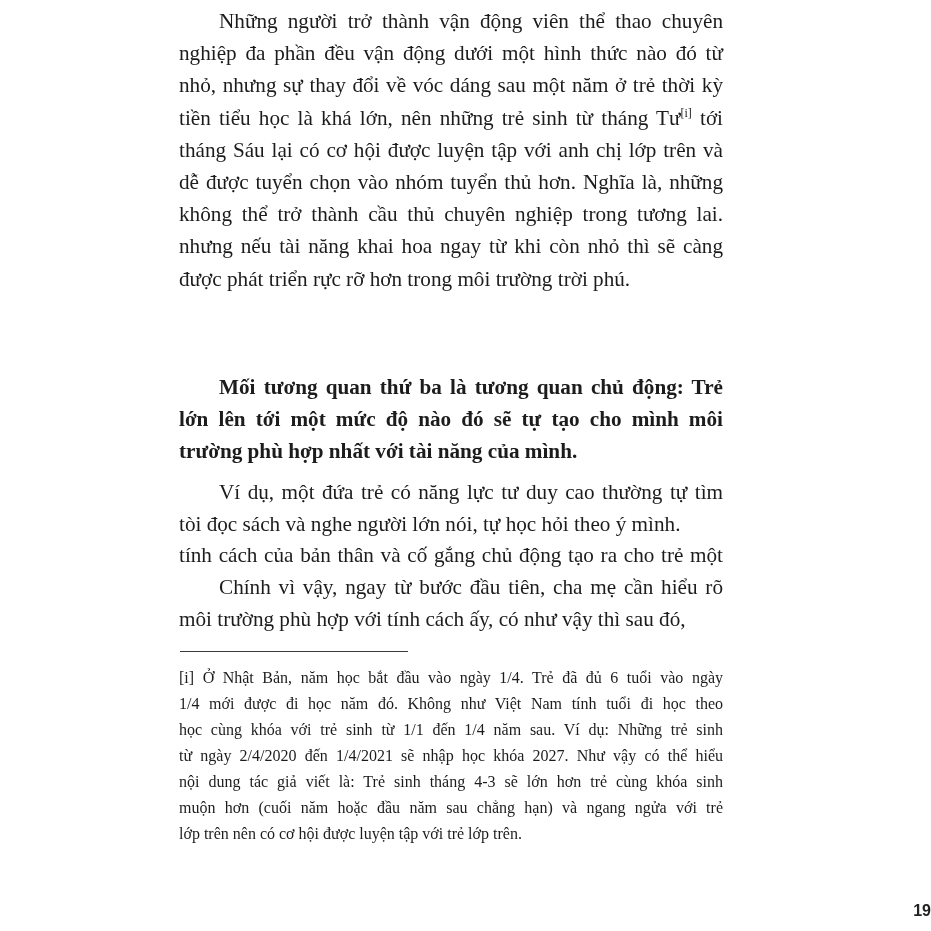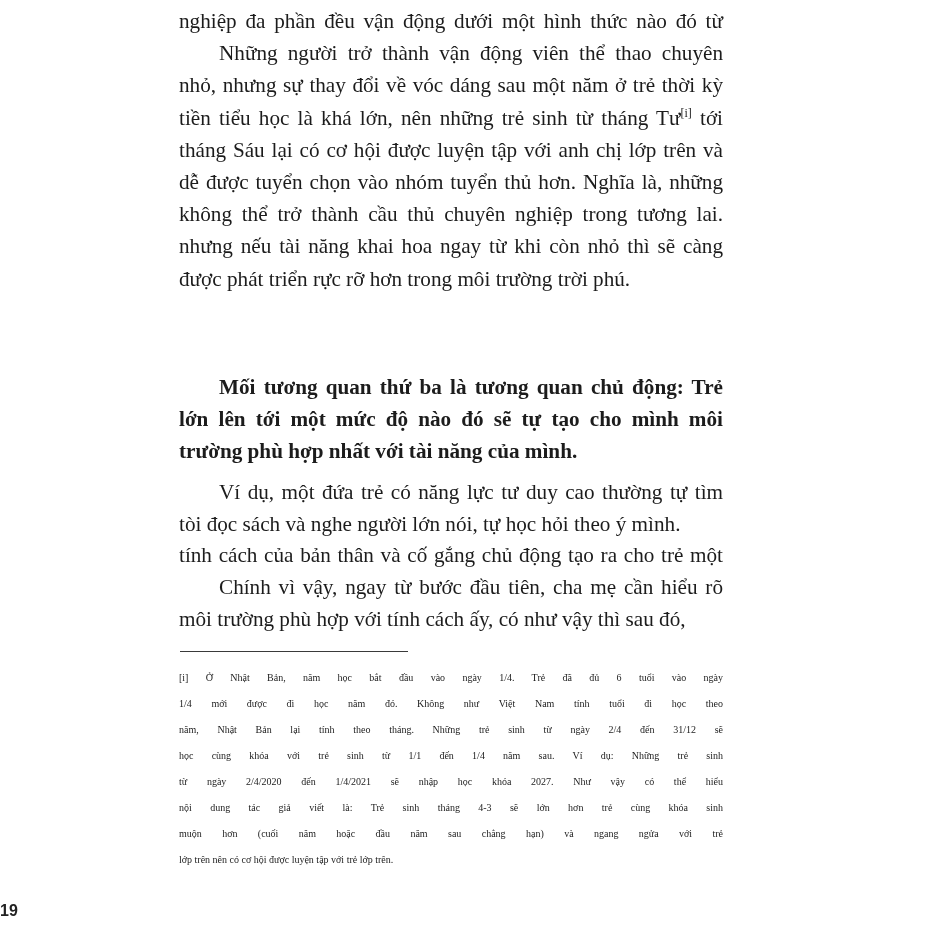--- a/index.html
+++ b/index.html
@@ -57,53 +57,53 @@
       top: 651px;
       width: 228px;
       height: 0;
       border-top: 1.4px solid #3a3a3a;
     }
     .footnote {
       position: absolute;
       left: 0;
       width: 544px;
       top: 665px;
-      font-size: 10px;
+      font-size: 16px;
       line-height: 26px;
       margin: 0;
     }
     .footnote .line {
       display: block;
       white-space: nowrap;
       text-align: justify;
       text-align-last: justify;
     }
     .footnote .line.last {
       text-align-last: left;
     }
     .page-number {
       position: absolute;
       left: 0;
       top: 902px;
       width: 931px;
-      text-align: left;
+      text-align: right;
       font-family: "Liberation Sans", "DejaVu Sans", sans-serif;
       font-size: 16px;
       font-weight: bold;
       color: #222222;
     }
   </style>
 </head>
 <body>
 
 <div class="page">
 
   <p class="para" style="top:5px;">
+    <span class="line indent">Những người trở thành vận động viên thể thao chuyên</span>
     <span class="line">nghiệp đa phần đều vận động dưới một hình thức nào đó từ</span>
-    <span class="line indent">Những người trở thành vận động viên thể thao chuyên</span>
     <span class="line">nhỏ, nhưng sự thay đổi về vóc dáng sau một năm ở trẻ thời kỳ</span>
     <span class="line"><span>tiền tiểu học là khá lớn, nên những trẻ sinh từ tháng Tư</span><span class="sup">[i]</span><span> tới</span></span>
     <span class="line">tháng Sáu lại có cơ hội được luyện tập với anh chị lớp trên và</span>
     <span class="line">dễ được tuyển chọn vào nhóm tuyển thủ hơn. Nghĩa là, những</span>
     <span class="line">không thể trở thành cầu thủ chuyên nghiệp trong tương lai.</span>
     <span class="line">nhưng nếu tài năng khai hoa ngay từ khi còn nhỏ thì sẽ càng</span>
     <span class="line last">được phát triển rực rỡ hơn trong môi trường trời phú.</span>
   </p>
 
   <p class="para bold" style="top:371px;">
@@ -121,21 +121,20 @@
     <span class="line">tính cách của bản thân và cố gắng chủ động tạo ra cho trẻ một</span>
     <span class="line indent">Chính vì vậy, ngay từ bước đầu tiên, cha mẹ cần hiểu rõ</span>
     <span class="line last">môi trường phù hợp với tính cách ấy, có như vậy thì sau đó,</span>
   </p>
 
   <div class="divider"></div>
 
   <p class="footnote">
     <span class="line">[i] Ở Nhật Bản, năm học bắt đầu vào ngày 1/4. Trẻ đã đủ 6 tuổi vào ngày</span>
     <span class="line">1/4 mới được đi học năm đó. Không như Việt Nam tính tuổi đi học theo</span>
-    <span class="line">năm, Nhật Bản lại tính theo tháng. Những trẻ sinh từ ngày 2/4 đến 31/12 sẽ</span>
     <span class="line">học cùng khóa với trẻ sinh từ 1/1 đến 1/4 năm sau. Ví dụ: Những trẻ sinh</span>
     <span class="line">từ ngày 2/4/2020 đến 1/4/2021 sẽ nhập học khóa 2027. Như vậy có thể hiểu</span>
     <span class="line">nội dung tác giả viết là: Trẻ sinh tháng 4-3 sẽ lớn hơn trẻ cùng khóa sinh</span>
     <span class="line">muộn hơn (cuối năm hoặc đầu năm sau chẳng hạn) và ngang ngửa với trẻ</span>
     <span class="line last">lớp trên nên có cơ hội được luyện tập với trẻ lớp trên.</span>
   </p>
 </div>
 
 <div class="page-number">19</div>
 

